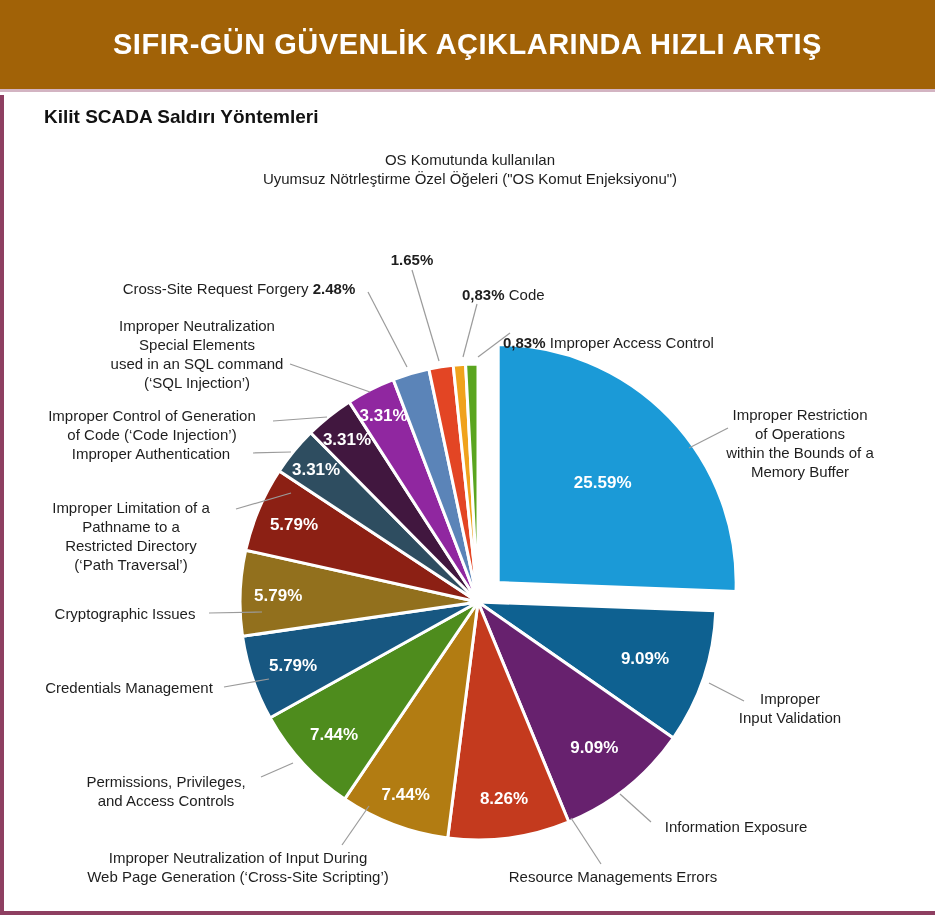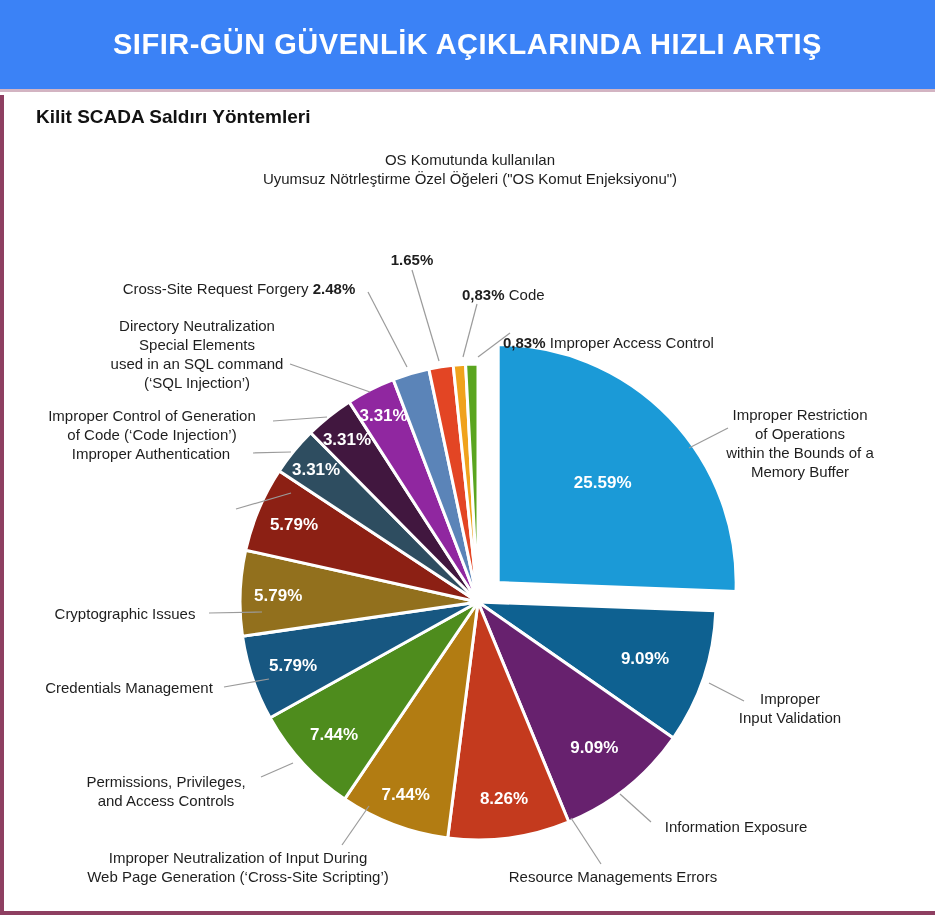--- a/index.html
+++ b/index.html
@@ -10,42 +10,42 @@
   }
   .banner{
     position:absolute;top:0;left:0;width:935px;height:92px;
     display:flex;align-items:center;justify-content:center;
     border-bottom:3px solid #d3b4c2;box-sizing:border-box;
   }
   .banner h1{
     margin:0;color:#ffffff;font-size:29px;font-weight:700;letter-spacing:.5px;
   }
   .subtitle{
-    position:absolute;left:36px;top:106px;
+    position:absolute;left:44px;top:106px;
     font-size:19px;font-weight:700;color:#121212;
   }
   .edge-left{position:absolute;left:0;top:95px;bottom:0;width:4px;}
   .edge-bottom{position:absolute;left:0;right:0;bottom:0;height:4px;}
   .chart{position:absolute;left:0;top:0;width:935px;height:915px;}
   .chart-svg{position:absolute;left:0;top:0;}
   .pct-label{
     fill:#ffffff;font-weight:700;font-size:17px;
     font-family:"Liberation Sans", sans-serif;
   }
   .callout{
     position:absolute;font-size:15px;line-height:19px;color:#1e1e1e;
     white-space:nowrap;
   }
   .callout.center{text-align:center;}
   .callout .b{font-weight:700;}
 </style>
 </head>
 <body>
 
-<div class="banner" style="background: #3b82f6;">
+<div class="banner" style="background: #a16207;">
   <h1>SIFIR-GÜN GÜVENLİK AÇIKLARINDA HIZLI ARTIŞ</h1>
 </div>
 
 <div class="subtitle">Kilit SCADA Saldırı Yöntemleri</div>
 
 <div class="chart" id="chart">
     <svg width="935" height="915" viewBox="0 0 935 915" class="chart-svg">
       <path d="M 498.2 582.6 L 498.2 344.6 A 238 238 0 0 1 736.0 591.4 Z" fill="#1b9ad7" stroke="#ffffff" stroke-width="3" stroke-linejoin="round"></path>
       <text x="602.7" y="487.8" text-anchor="middle" class="pct-label">25.59%</text>
       <line x1="728" y1="428" x2="689" y2="448" stroke="#9b9b9b" stroke-width="1.2"></line>
@@ -114,29 +114,35 @@
     <div class="callout center" style="top: 848px; left: 238px; transform: translateX(-50%);">
       <div><span>Improper Neutralization of Input During</span></div>
       <div><span>Web Page Generation (‘Cross-Site Scripting’)</span></div>
     </div>
     <div class="callout center" style="top: 678px; left: 129px; transform: translateX(-50%);">
       <div><span>Credentials Management</span></div>
     </div>
     <div class="callout center" style="top: 604px; left: 125px; transform: translateX(-50%);">
       <div><span>Cryptographic Issues</span></div>
     </div>
+    <div class="callout center" style="top: 498px; left: 131px; transform: translateX(-50%);">
+      <div><span>Improper Limitation of a</span></div>
+      <div><span>Pathname to a</span></div>
+      <div><span>Restricted Directory</span></div>
+      <div><span>(‘Path Traversal’)</span></div>
+    </div>
     <div class="callout center" style="top: 444px; left: 151px; transform: translateX(-50%); text-align: center;">
       <div><span>Improper Authentication</span></div>
     </div>
     <div class="callout center" style="top: 406px; left: 152px; transform: translateX(-50%);">
       <div><span>Improper Control of Generation</span></div>
       <div><span>of Code (‘Code Injection’)</span></div>
     </div>
     <div class="callout center" style="top: 316px; left: 197px; transform: translateX(-50%);">
-      <div><span>Directory Neutralization</span></div>
+      <div><span>Improper Neutralization</span></div>
       <div><span>Special Elements</span></div>
       <div><span>used in an SQL command</span></div>
       <div><span>(‘SQL Injection’)</span></div>
     </div>
     <div class="callout center" style="top: 279px; left: 239px; transform: translateX(-50%);">
       <div><span>Cross-Site Request Forgery </span><span class="b">2.48%</span></div>
     </div>
     <div class="callout center" style="top: 250px; left: 412px; transform: translateX(-50%); text-align: right;">
       <div><span class="b">1.65%</span></div>
     </div>

